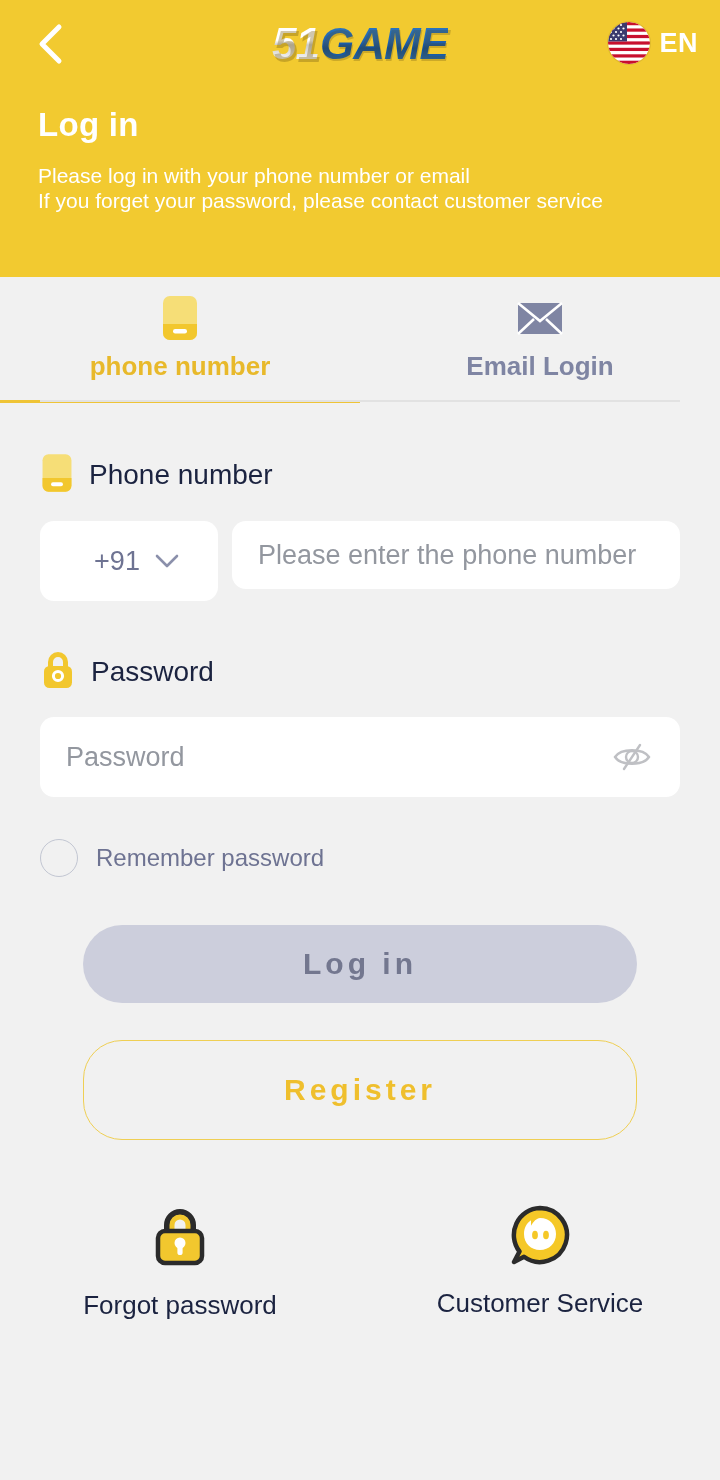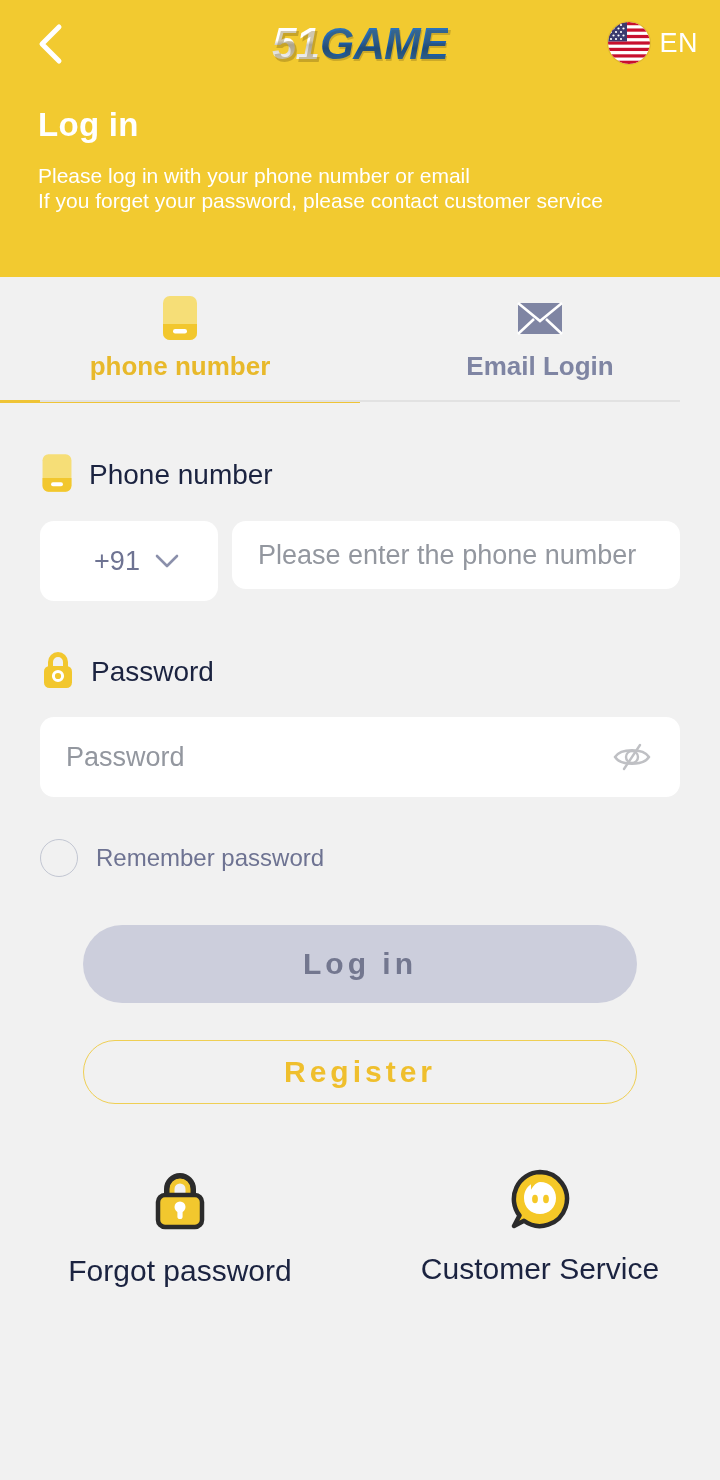--- a/index.html
+++ b/index.html
@@ -47,20 +47,21 @@
   .logo .part-game {
     background:linear-gradient(180deg,#2E7BC4 0%,#1E62B0 45%,#0F4E96 60%,#2A74BE 100%);
     -webkit-background-clip:text; background-clip:text; color:transparent;
     -webkit-text-fill-color:transparent;
     text-shadow:1px 2px 0 rgba(90,70,15,0.25);
   }
   .lang-wrap {
     position:absolute; right:22px; top:22px;
     display:flex; align-items:center; gap:9px;
     cursor:pointer;
+    font-weight:bold;
   }
   .flag { width:42px; height:42px; border-radius:50%; overflow:hidden;
           box-shadow:0 0 0 1px rgba(0,0,0,0.08); display:block; }
   .lang-text { color:#FFFFFF; font-size:27px; letter-spacing:0.5px; }
 
   .head-title {
     position:absolute; left:38px; top:106px;
     color:#FFFFFF; font-size:33px; font-weight:bold;
     letter-spacing:0.3px;
   }
@@ -149,37 +150,37 @@
     margin:48px auto 0 auto;
     width:554px; height:78px; border-radius:39px;
     background:#CCCEDC; color:#73778F;
     font-size:30px; font-weight:bold; letter-spacing:4px;
     display:flex; align-items:center; justify-content:center;
     border:none; cursor:pointer;
     font-family:"Liberation Sans", sans-serif;
   }
   .btn-register {
     margin:37px auto 0 auto;
-    width:554px; height:64px; border-radius:39px;
+    width:554px; height:100px; border-radius:39px;
     background:transparent; color:#EFBF2D;
     border:1.5px solid #EFCF54;
     font-size:30px; font-weight:bold; letter-spacing:4px;
     display:flex; align-items:center; justify-content:center;
     cursor:pointer;
     font-family:"Liberation Sans", sans-serif;
   }
 
   .footer-actions {
     display:flex; margin-top:64px;
   }
   .foot-item {
     flex:1; display:flex; flex-direction:column;
     align-items:center; gap:16px; cursor:pointer;
   }
-  .foot-label { font-size:30px; color:#1B2340; }
+  .foot-label { font-size:26px; color:#1B2340; }
 </style>
 </head>
 <body>
 
 <div class="screen">
 
   <div class="header">
 
     <div class="topbar">
 

